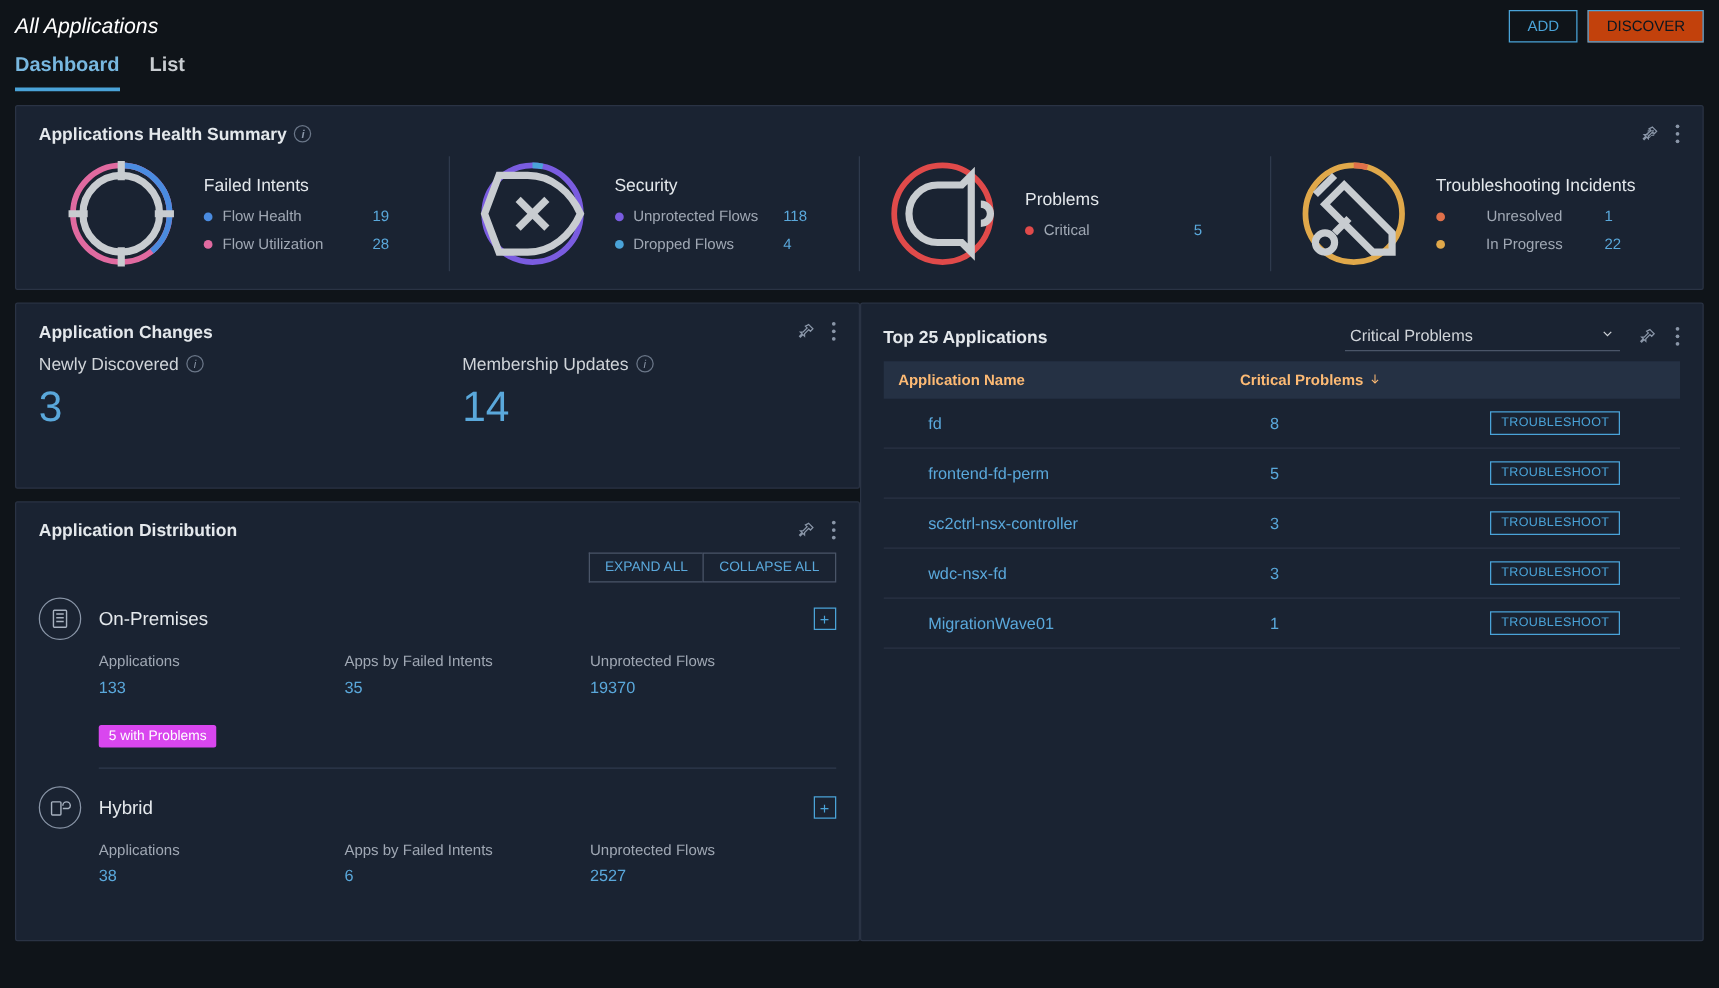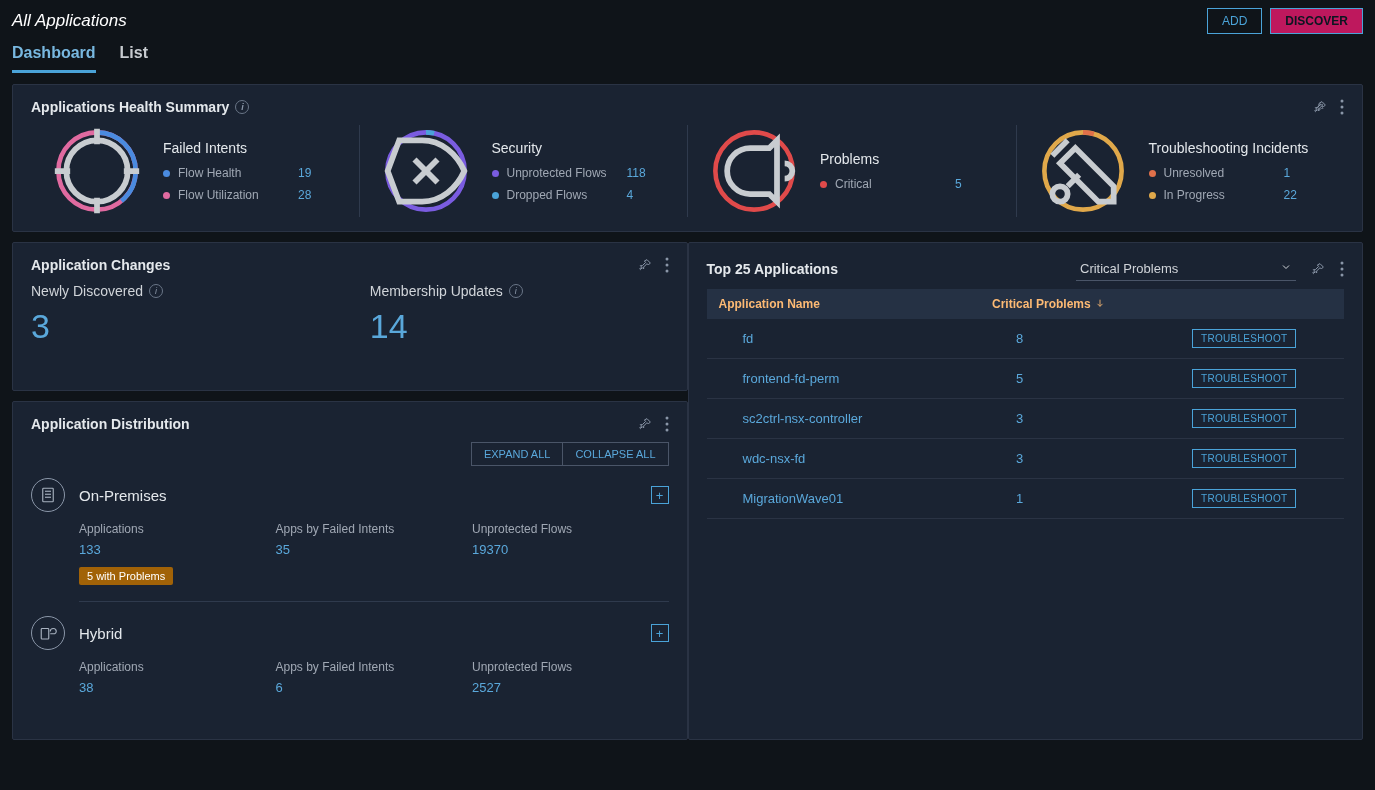--- a/index.html
+++ b/index.html
@@ -22,21 +22,21 @@
 .header-actions { display: flex; gap: 8px; }
 .btn {
   padding: 5px 14px;
   border: 1px solid #4aa3d8;
   background: transparent;
   color: #4aa3d8;
   font-size: 12px;
   cursor: pointer;
   font-weight: 500;
 }
-.btn-primary { background: #be185d; color: #0a1620; font-weight: bold; }
+.btn-primary { background: #c2410c; color: #0a1620; }
 .tabs { display: flex; gap: 24px; padding: 10px 12px 0 12px; border-bottom: 1px solid transparent; }
 .tab { padding-bottom: 8px; font-size: 16px; cursor: pointer; color: #c8ccd0; font-weight: bold; }
 .tab.active { color: #78b8e0; border-bottom: 3px solid #4aa3d8; }
 .panels { padding: 10px 12px; display: flex; flex-direction: column; gap: 10px; }
 .panel {
   background: #1a2332;
   border: 1px solid #2a3344;
   border-radius: 2px;
   padding: 14px 18px;
   position: relative;
@@ -61,21 +61,21 @@
 
 .summary-row { display: flex; }
 .summary-item {
   display: flex;
   align-items: center;
   gap: 20px;
   padding: 0 20px;
   flex: 1;
   border-right: 1px solid #2f3a4d;
 }
-.summary-item:last-child { border-right: none; }
+.summary-item:last-child { border-right: none; text-align: center; }
 .ring { position: relative; width: 92px; height: 92px; }
 .ring svg { width: 92px; height: 92px; transform: rotate(-90deg); }
 .ring-icon {
   position: absolute;
   inset: 0;
   display: flex;
   align-items: center;
   justify-content: center;
   color: #c8ccd0;
 }
@@ -139,27 +139,27 @@
   gap: 0;
   margin-left: 48px;
   border-bottom: 1px solid #2f3a4d;
   padding-bottom: 16px;
 }
 .dist-group:last-child .dist-stats { border-bottom: none; }
 .stat-col { display: flex; flex-direction: column; gap: 6px; }
 .stat-label { font-size: 12px; color: #a0a8b4; }
 .stat-val { font-size: 13px; color: #5aa8db; }
 .problem-badge {
-  background: #a16207;
+  background: #d946ef;
   color: #fff;
   font-size: 11px;
   padding: 3px 8px;
   border-radius: 2px;
   display: inline-block;
-  margin-top: 4px;
+  margin-top: 17px;
   width: fit-content;
 }
 
 
 .top-header { display: flex; justify-content: space-between; align-items: center; margin-bottom: 8px; }
 .select-wrap {
   display: flex;
   align-items: center;
   justify-content: space-between;
   border-bottom: 1px solid #4a5568;

